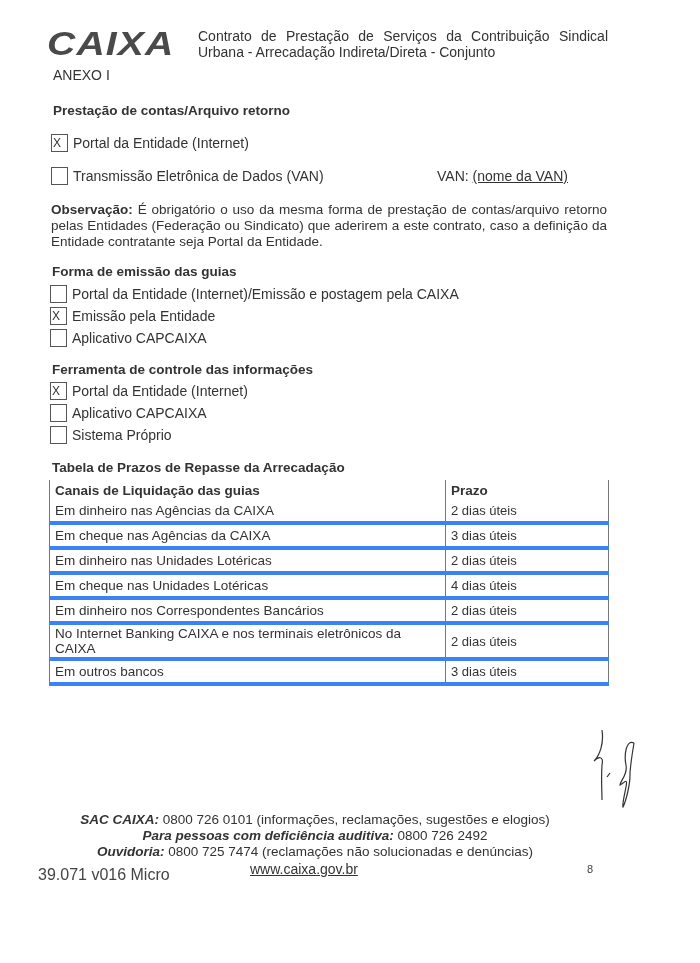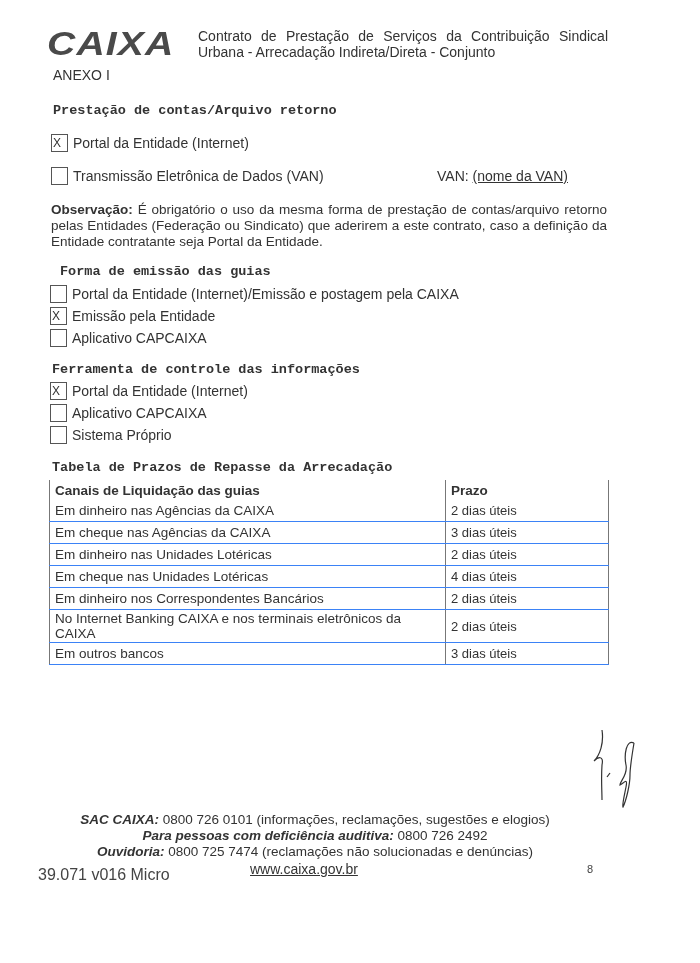--- a/index.html
+++ b/index.html
@@ -13,21 +13,21 @@
       font-weight: 900; font-style: italic; font-size: 34px; letter-spacing: 1px;
       color: #4a4a4a; transform: scaleX(1.15); transform-origin: left center;
       line-height: 34px;
     }
     .header-title {
       left: 198px; top: 28px; width: 410px; font-size: 14px; line-height: 16px;
       color: #333;
     }
     .header-title .l1 { text-align: justify; text-align-last: justify; display: block; }
     .anexo { left: 53px; top: 67px; font-size: 14px; color: #333; }
-    .section-title { font-weight: bold; font-size: 13.5px; color: #333; font-family: Liberation Mono, monospace; }
+    .section-title { font-weight: bold; font-size: 13.5px; color: #333; }
     .opt { display: flex; align-items: center; font-size: 14px; color: #333; }
     .cb {
       width: 14px; height: 16px; border: 1px solid #555; margin-right: 5px;
       font-size: 12px; line-height: 16px; text-align: left; padding-left: 1px;
       box-sizing: content-box; color: #333;
     }
     .van { left: 437px; top: 168px; font-size: 14px; color: #333; }
     .van .van-name { text-decoration: underline; margin-top: 36px; }
     .obs {
       left: 51px; top: 202px; width: 556px; font-size: 13.5px; line-height: 16px;
@@ -36,21 +36,21 @@
     .obs b { font-weight: bold; }
     table.prazos {
       position: absolute; left: 49px; top: 480px; width: 560px;
       border-collapse: collapse; font-size: 13.5px; color: #333;
     }
     table.prazos th, table.prazos td {
       border-left: 1px solid #777; border-right: 1px solid #777;
       padding: 1px 5px; text-align: left; vertical-align: middle;
     }
     table.prazos th { font-weight: bold; height: 18px; }
-    table.prazos td { border-bottom: 1px solid #3b82f6; height: 19px; line-height: 15px; }
+    table.prazos td { border-bottom: 4px solid #3b82f6; height: 19px; line-height: 15px; }
     table.prazos td.prazo { width: 150px; font-size: 13px; }
     .footer { left: 0; width: 630px; text-align: center; font-size: 13.5px; color: #333; }
     .footer b { font-weight: bold; font-style: italic; }
     .footer-code { left: 38px; top: 866px; font-size: 16px; color: #444; }
     .footer-url { left: 250px; top: 861px; font-size: 14px; text-decoration: underline; color: #333; }
     .page-num { left: 587px; top: 863px; font-size: 11px; color: #444; }
     .signature { left: 590px; top: 725px; }
   </style>
 </head>
 <body>
@@ -75,21 +75,21 @@
 <div class="abs van">
   <span>VAN:</span>
   <span class="van-name">(nome da VAN)</span>
 </div>
 
 <div class="abs obs">
   <b>Observação:</b>
   <span>É obrigatório o uso da mesma forma de prestação de contas/arquivo retorno pelas Entidades (Federação ou Sindicato) que aderirem a este contrato, caso a definição da Entidade contratante seja Portal da Entidade.</span>
 </div>
 
-<div class="abs section-title" style="left:60px; top:264px;">Forma de emissão das guias</div>
+<div class="abs section-title" style="left:52px; top:264px;">Forma de emissão das guias</div>
 <div class="abs opt" style="left:50px; top:285px;text-align:center;">
   <span class="cb"></span>
   <span>Portal da Entidade (Internet)/Emissão e postagem pela CAIXA</span>
 </div>
 <div class="abs opt" style="left:50px; top:307px;">
   <span class="cb">X</span>
   <span>Emissão pela Entidade</span>
 </div>
 <div class="abs opt" style="left:50px; top:329px;">
   <span class="cb"></span>

